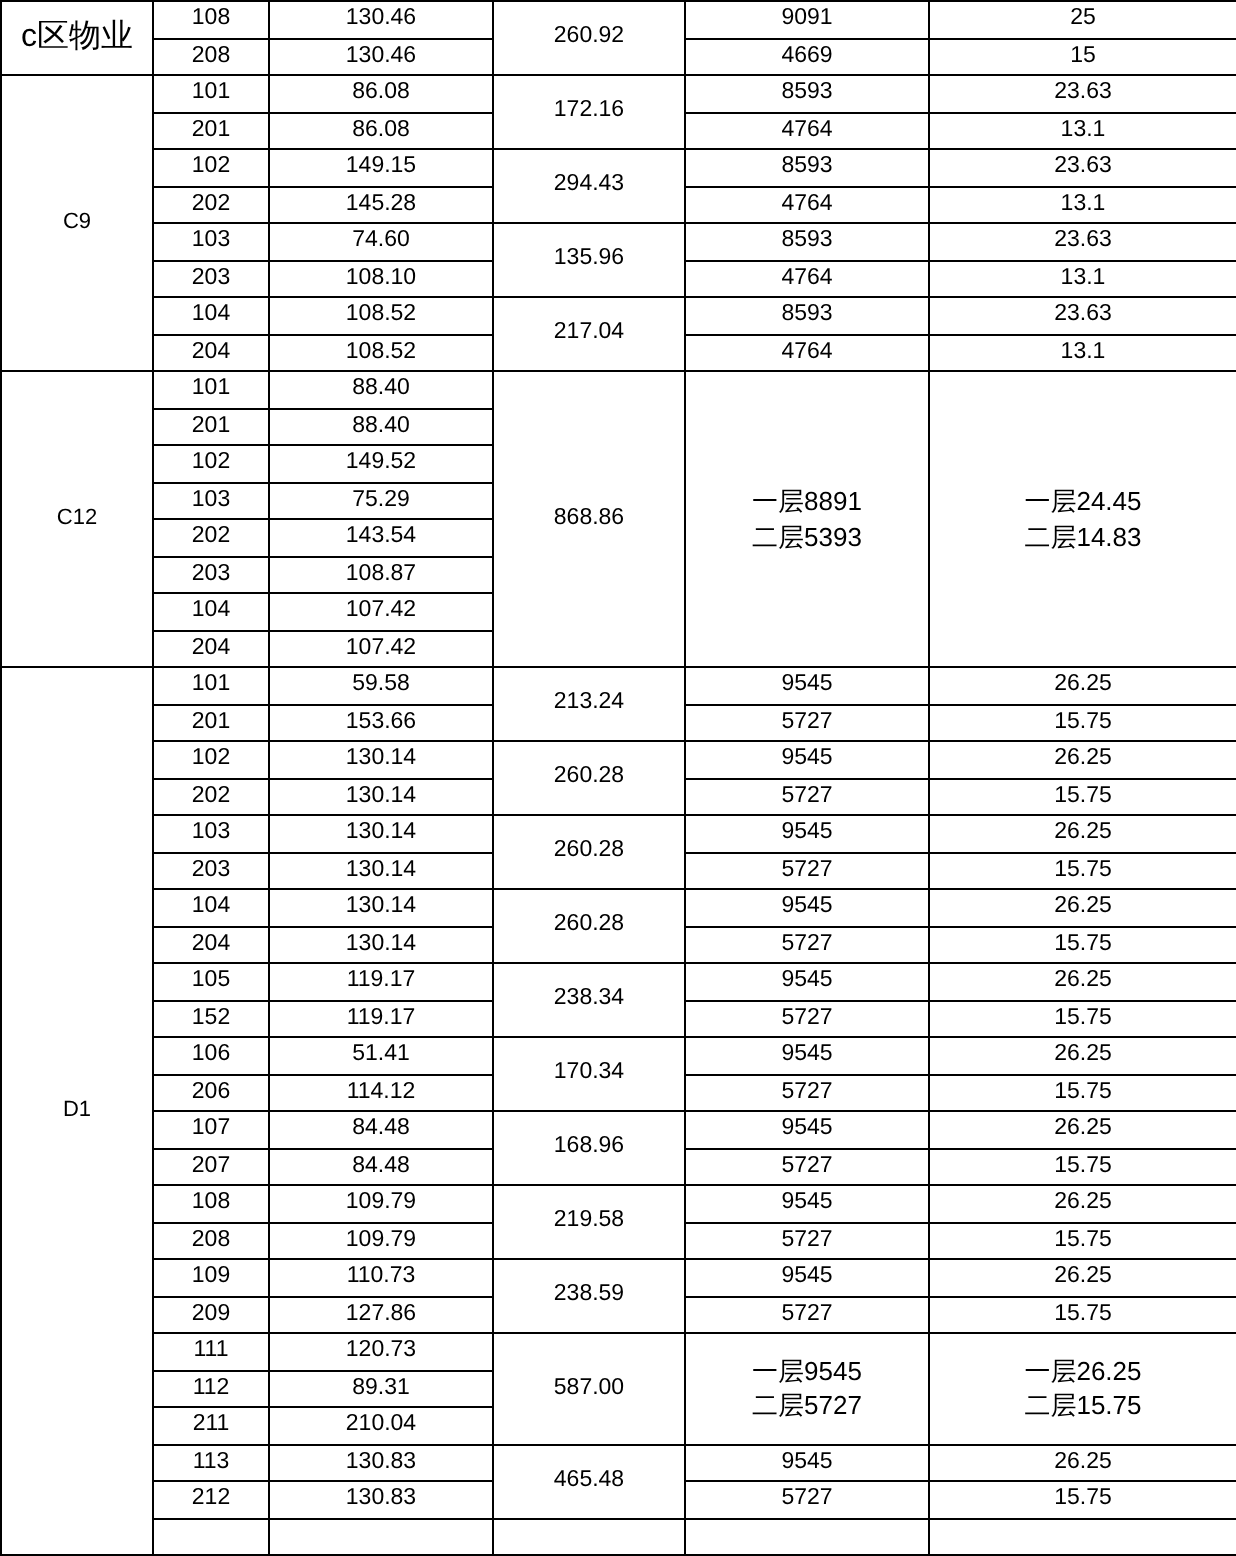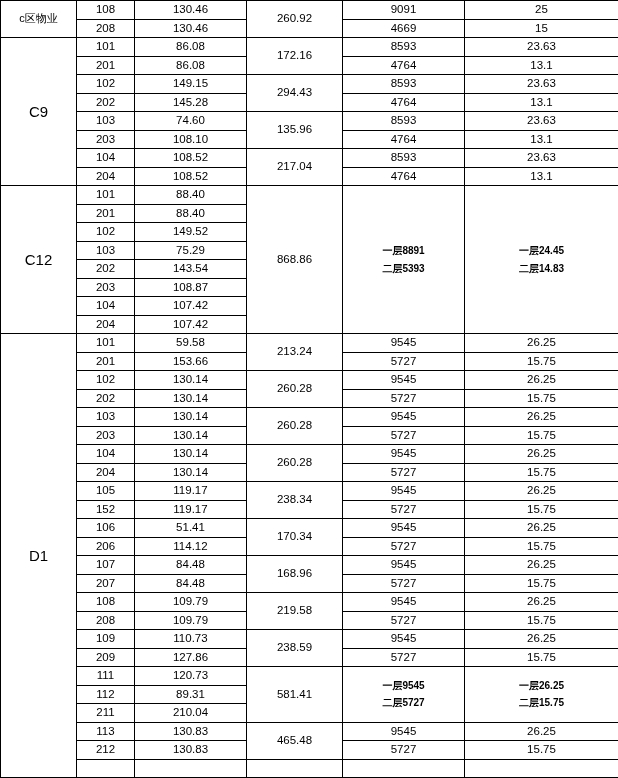--- a/index.html
+++ b/index.html
@@ -37,31 +37,31 @@
   }
   
   col.c-group { width: 76px; }
   col.c-unit  { width: 58px; }
   col.c-area  { width: 112px; }
   col.c-total { width: 96px; }
   col.c-fee   { width: 122px; }
   col.c-rate  { width: 154px; }
 
   td.group-cell {
-    font-size: 15px;
+    font-size: 11px;
   }
   td.two-line {
     white-space: normal;
     line-height: 15px;
-    font-weight: bold;
-    font-size: 10px;
+    font-weight: normal;
+    font-size: 13px;
   }
   td.two-line span { display: block; }
   td.small-head {
-    font-size: 11px;
+    font-size: 16px;
   }
 </style>
 </head>
 <body>
 
 <div id="sheet">
   <table class="grid">
     <colgroup>
       <col class="c-group">
       <col class="c-unit">
@@ -294,21 +294,21 @@
         </tr>
         <tr>
           <td>209</td>
           <td>127.86</td>
           <td>5727</td>
           <td>15.75</td>
         </tr>
         <tr>
           <td>111</td>
           <td>120.73</td>
-          <td rowspan="3">581.41</td>
+          <td rowspan="3">587.00</td>
           <td class="two-line" rowspan="3">
             <span>一层9545</span>
             <span>二层5727</span>
           </td>
           <td class="two-line" rowspan="3">
             <span>一层26.25</span>
             <span>二层15.75</span>
           </td>
         </tr>
         <tr>

